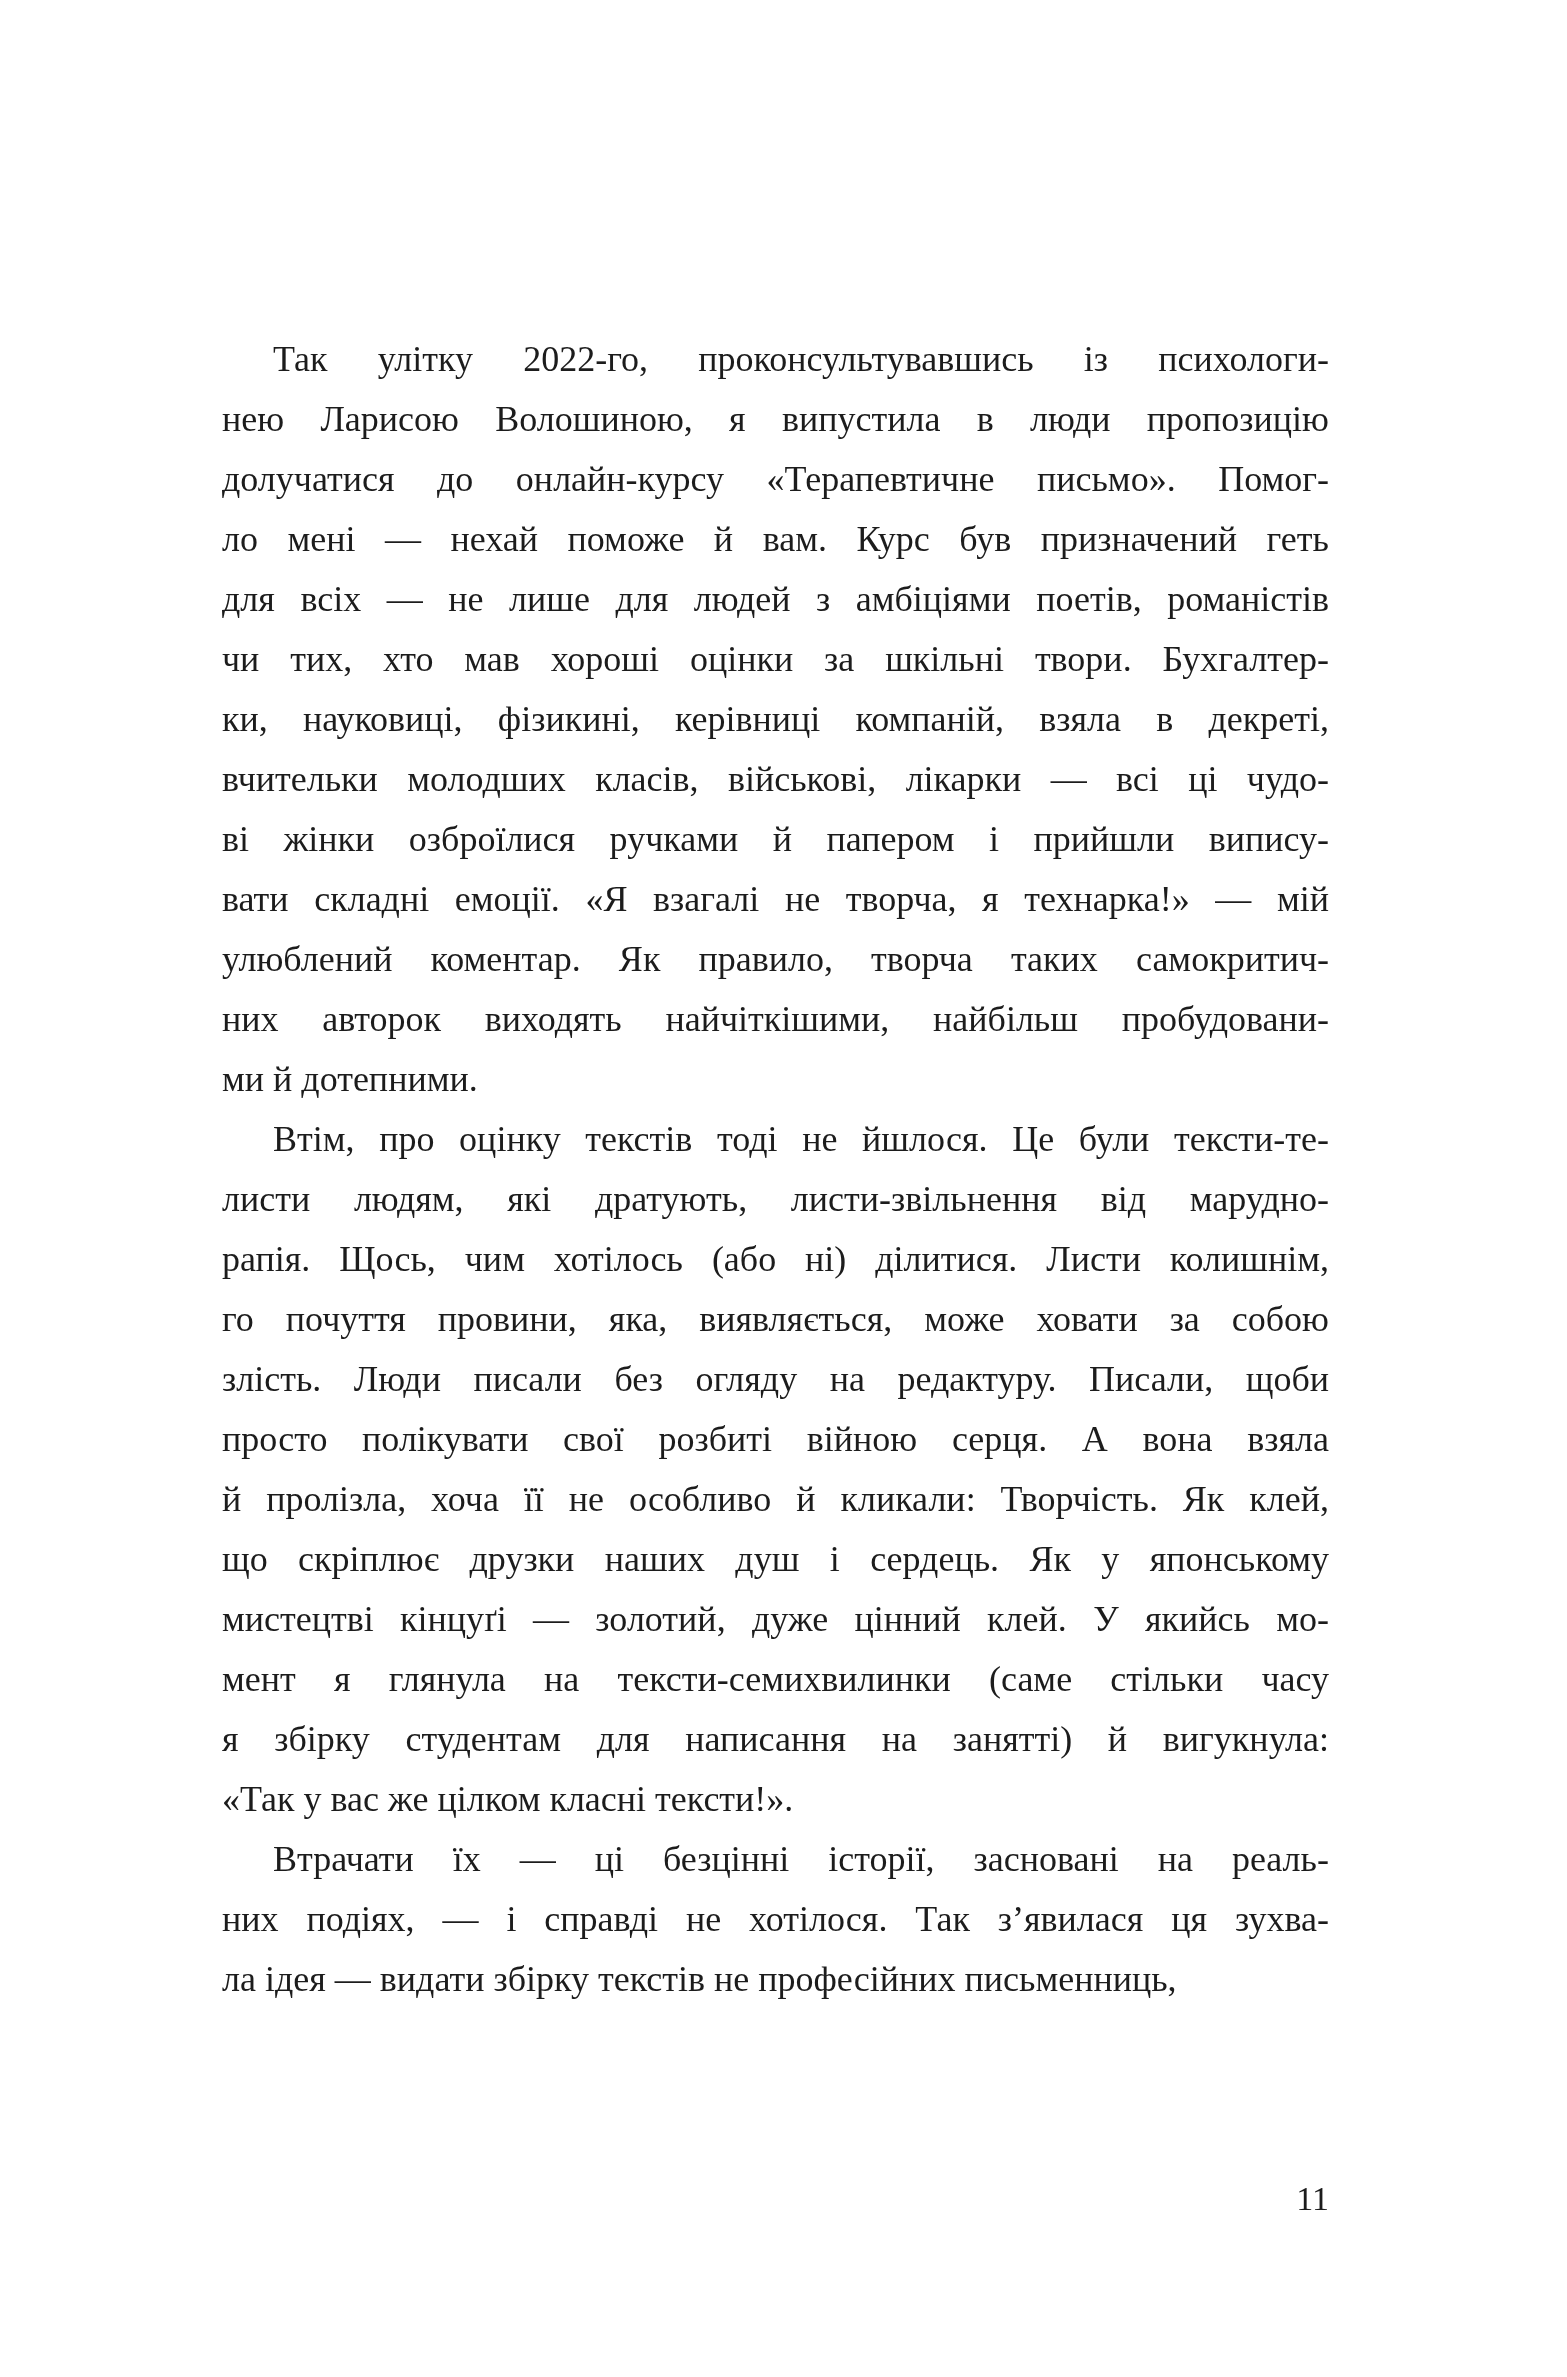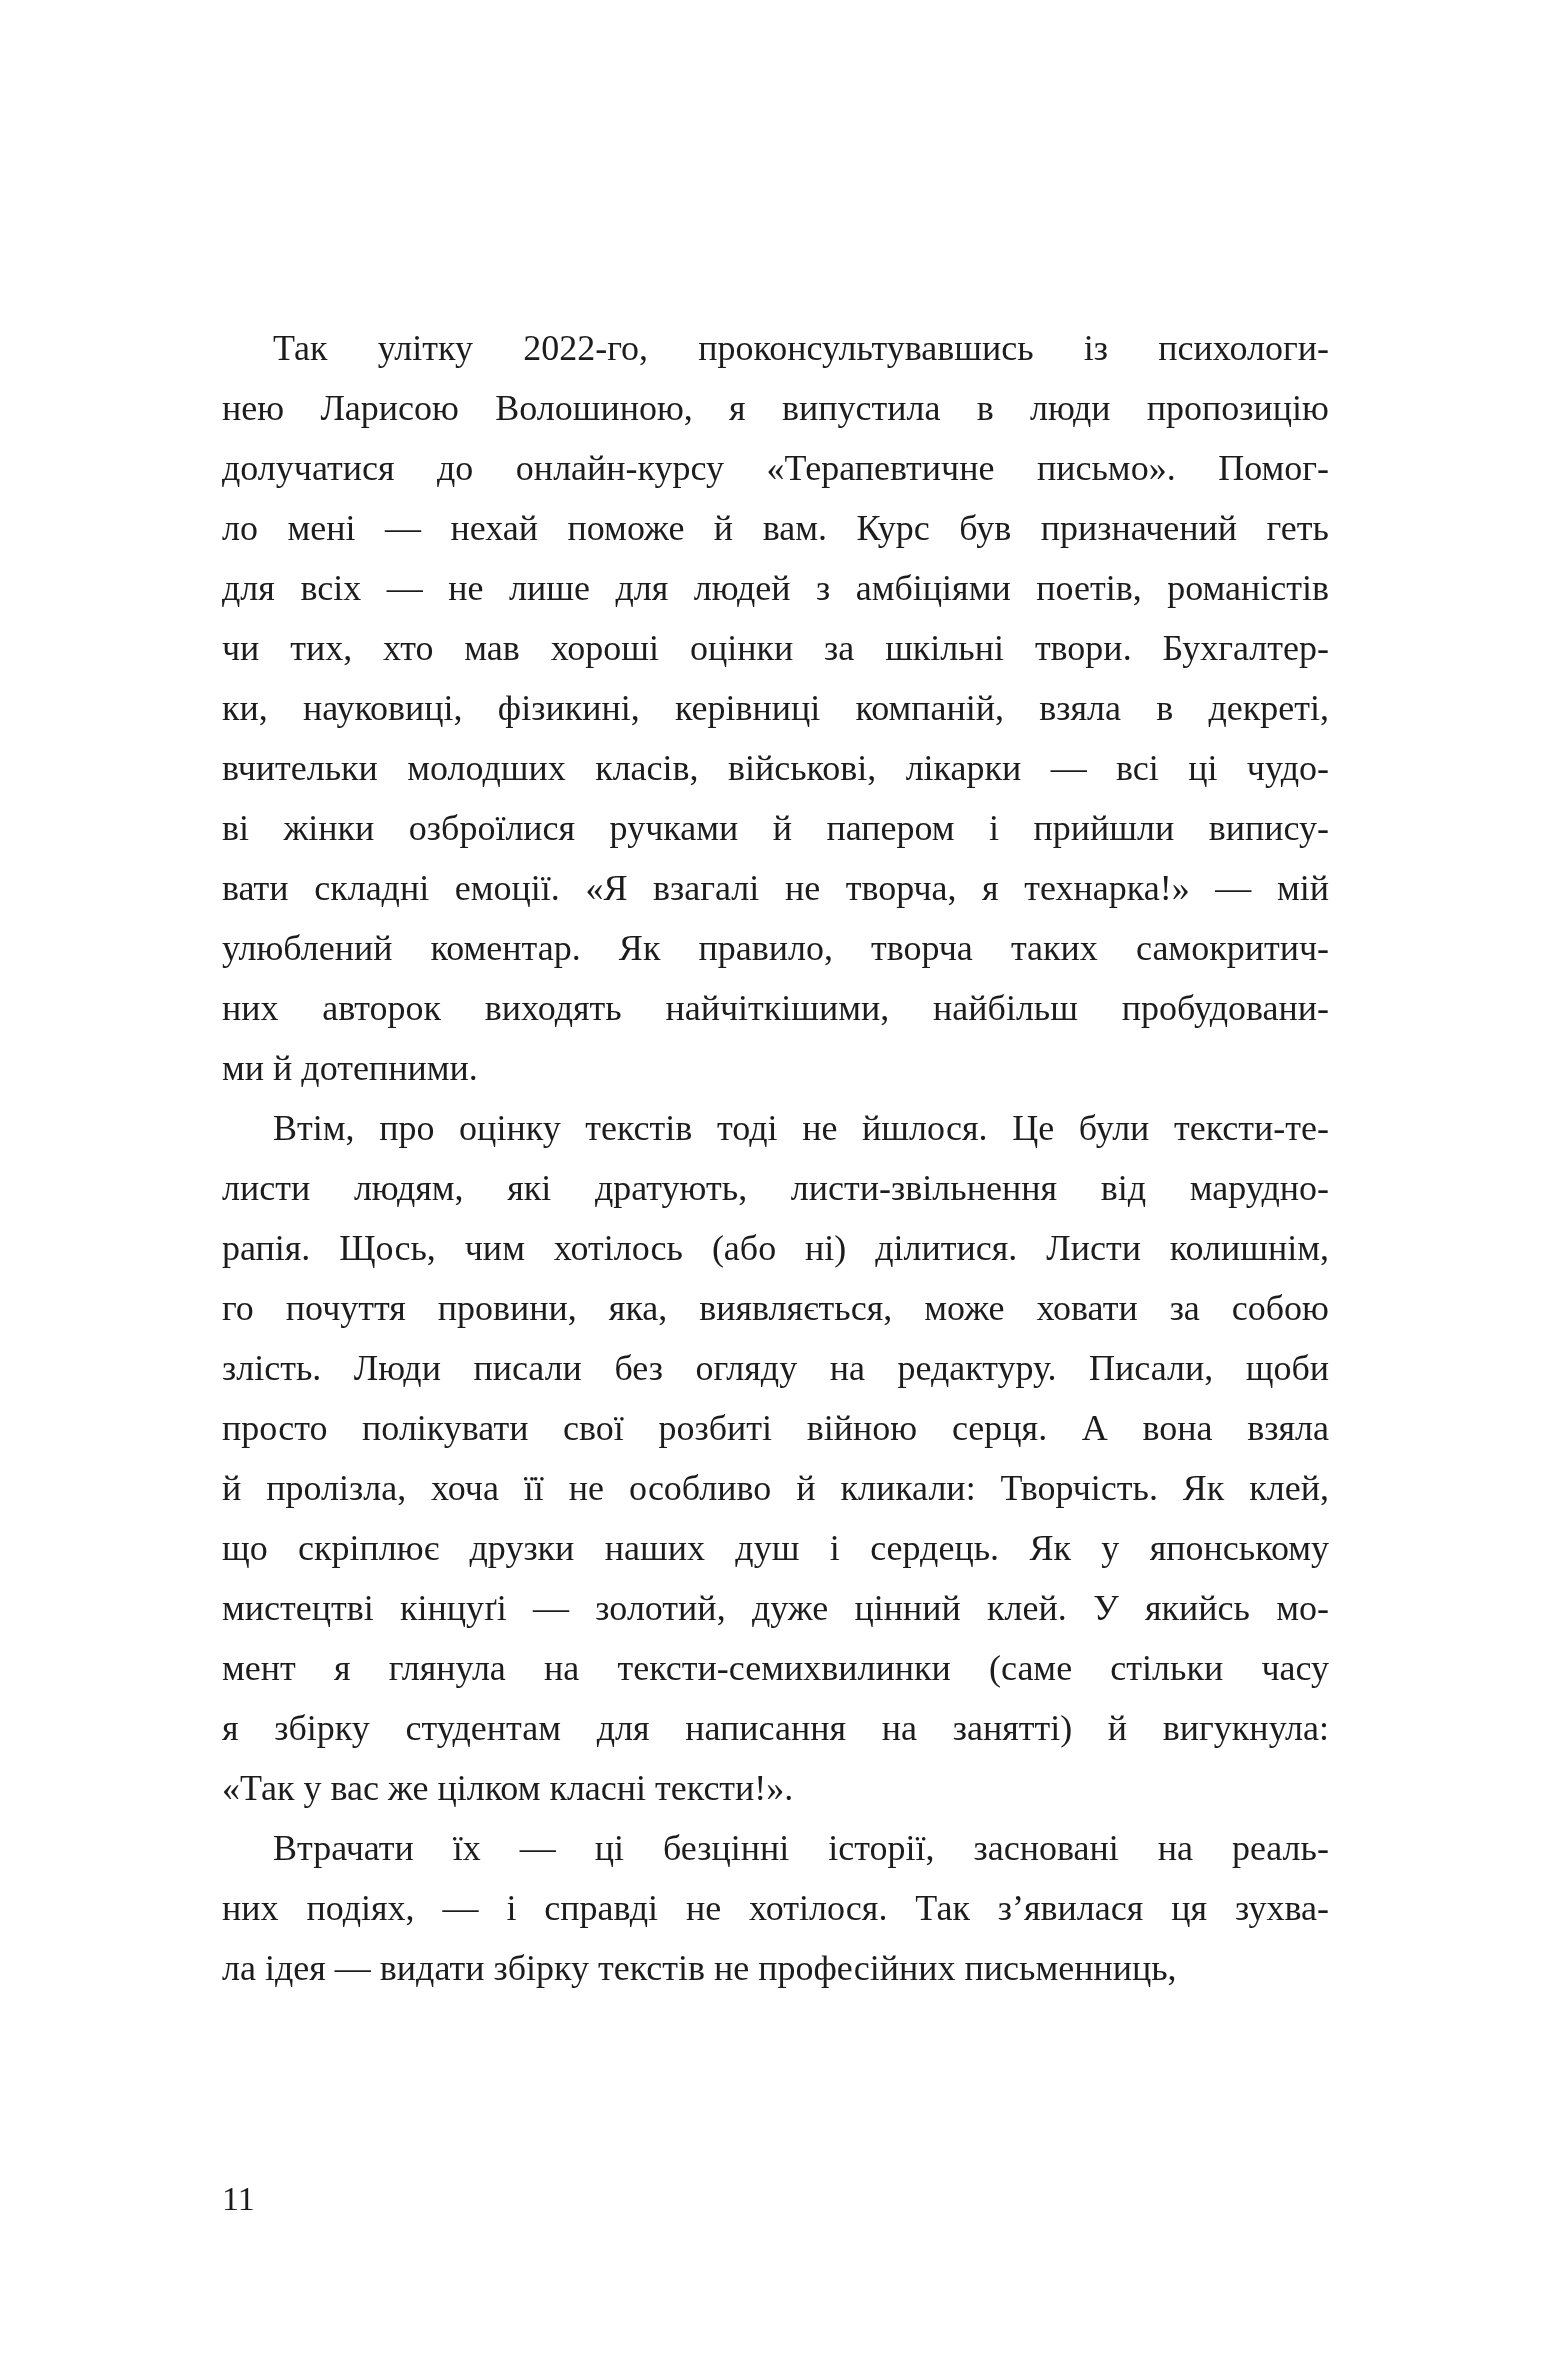--- a/index.html
+++ b/index.html
@@ -12,21 +12,21 @@
     width: 1567px;
     height: 2377px;
     background: #ffffff;
     font-family: "Liberation Serif", "DejaVu Serif", serif;
     color: #1c1c1c;
     overflow: hidden;
   }
   .text-block {
     position: absolute;
     left: 222px;
-    top: 318px;
+    top: 329px;
     width: 1107px;
   }
   .paragraph {
     margin: 0;
     padding: 0;
   }
   .line {
     font-size: 36px;
     line-height: 60px;
     text-align: justify;
@@ -37,21 +37,21 @@
     text-align-last: left;
   }
   .paragraph .line:first-child {
     text-indent: 51px;
   }
   .page-number {
     position: absolute;
     left: 222px;
     width: 1107px;
     top: 2178px;
-    text-align: left;
+    text-align: right;
     font-size: 34px;
     line-height: 41px;
     color: #1c1c1c;
   }
 </style>
 </head>
 <body>
 
 <div class="page">
   <div class="text-block">

